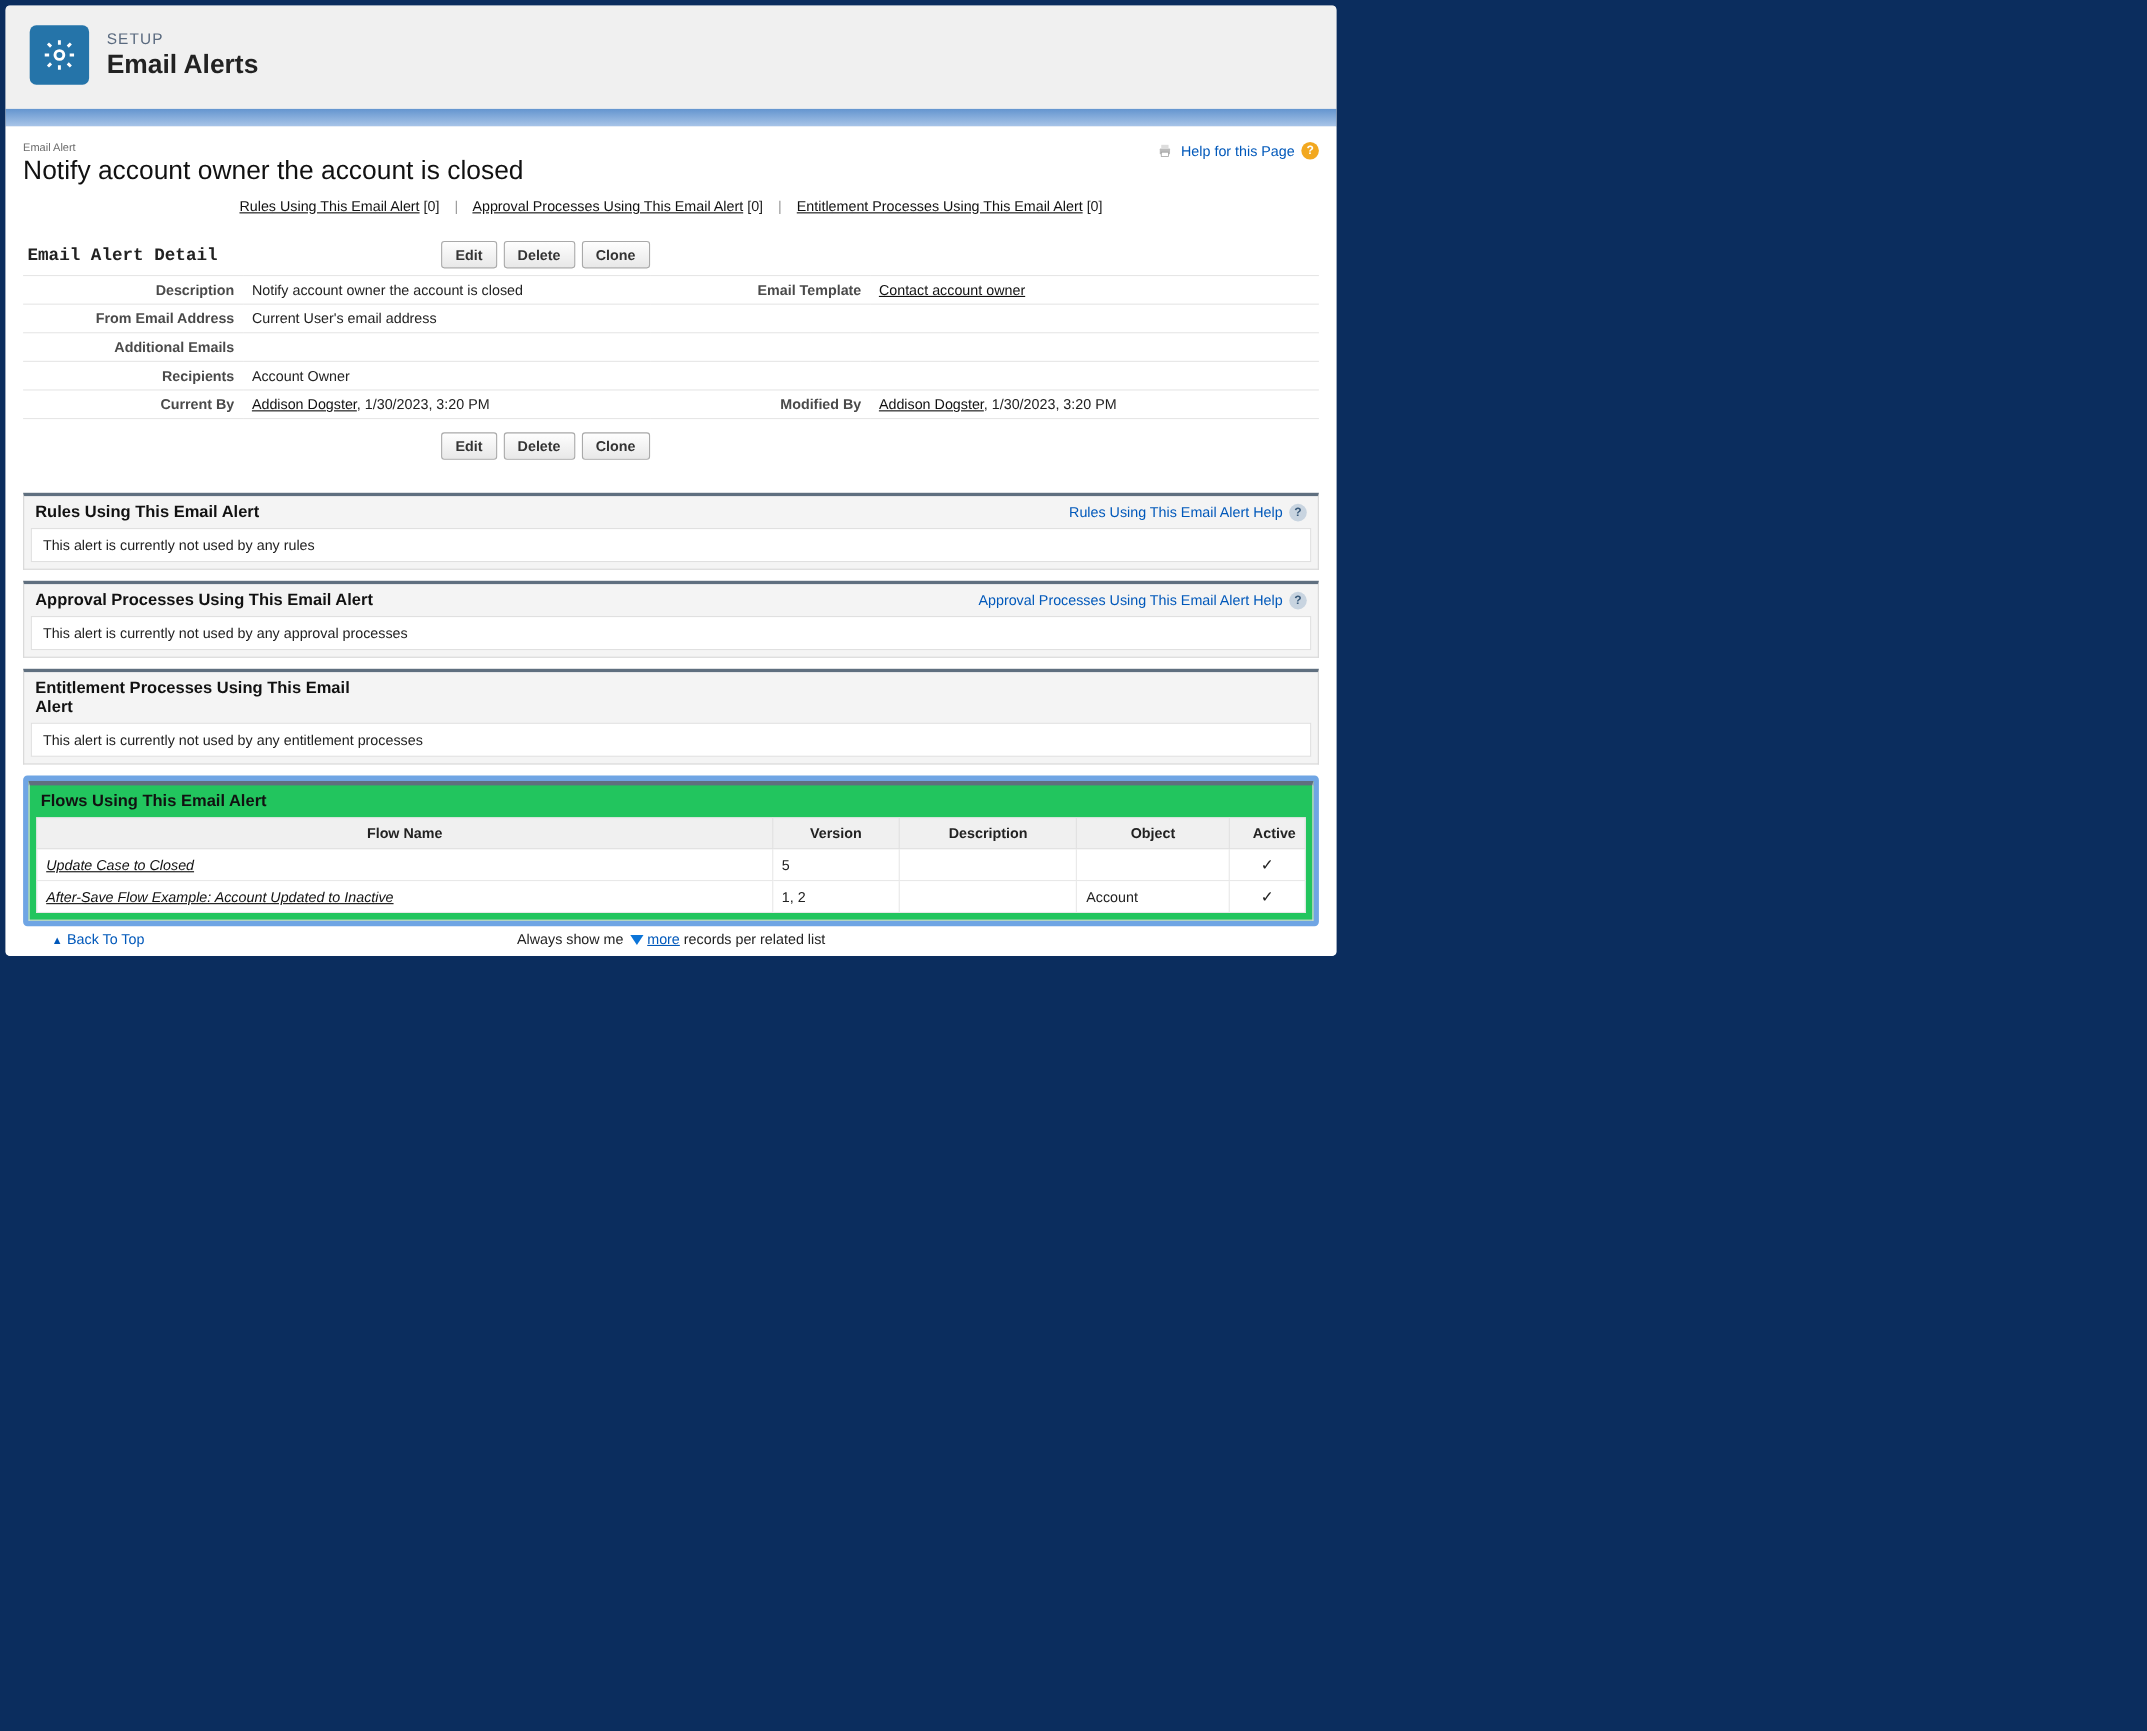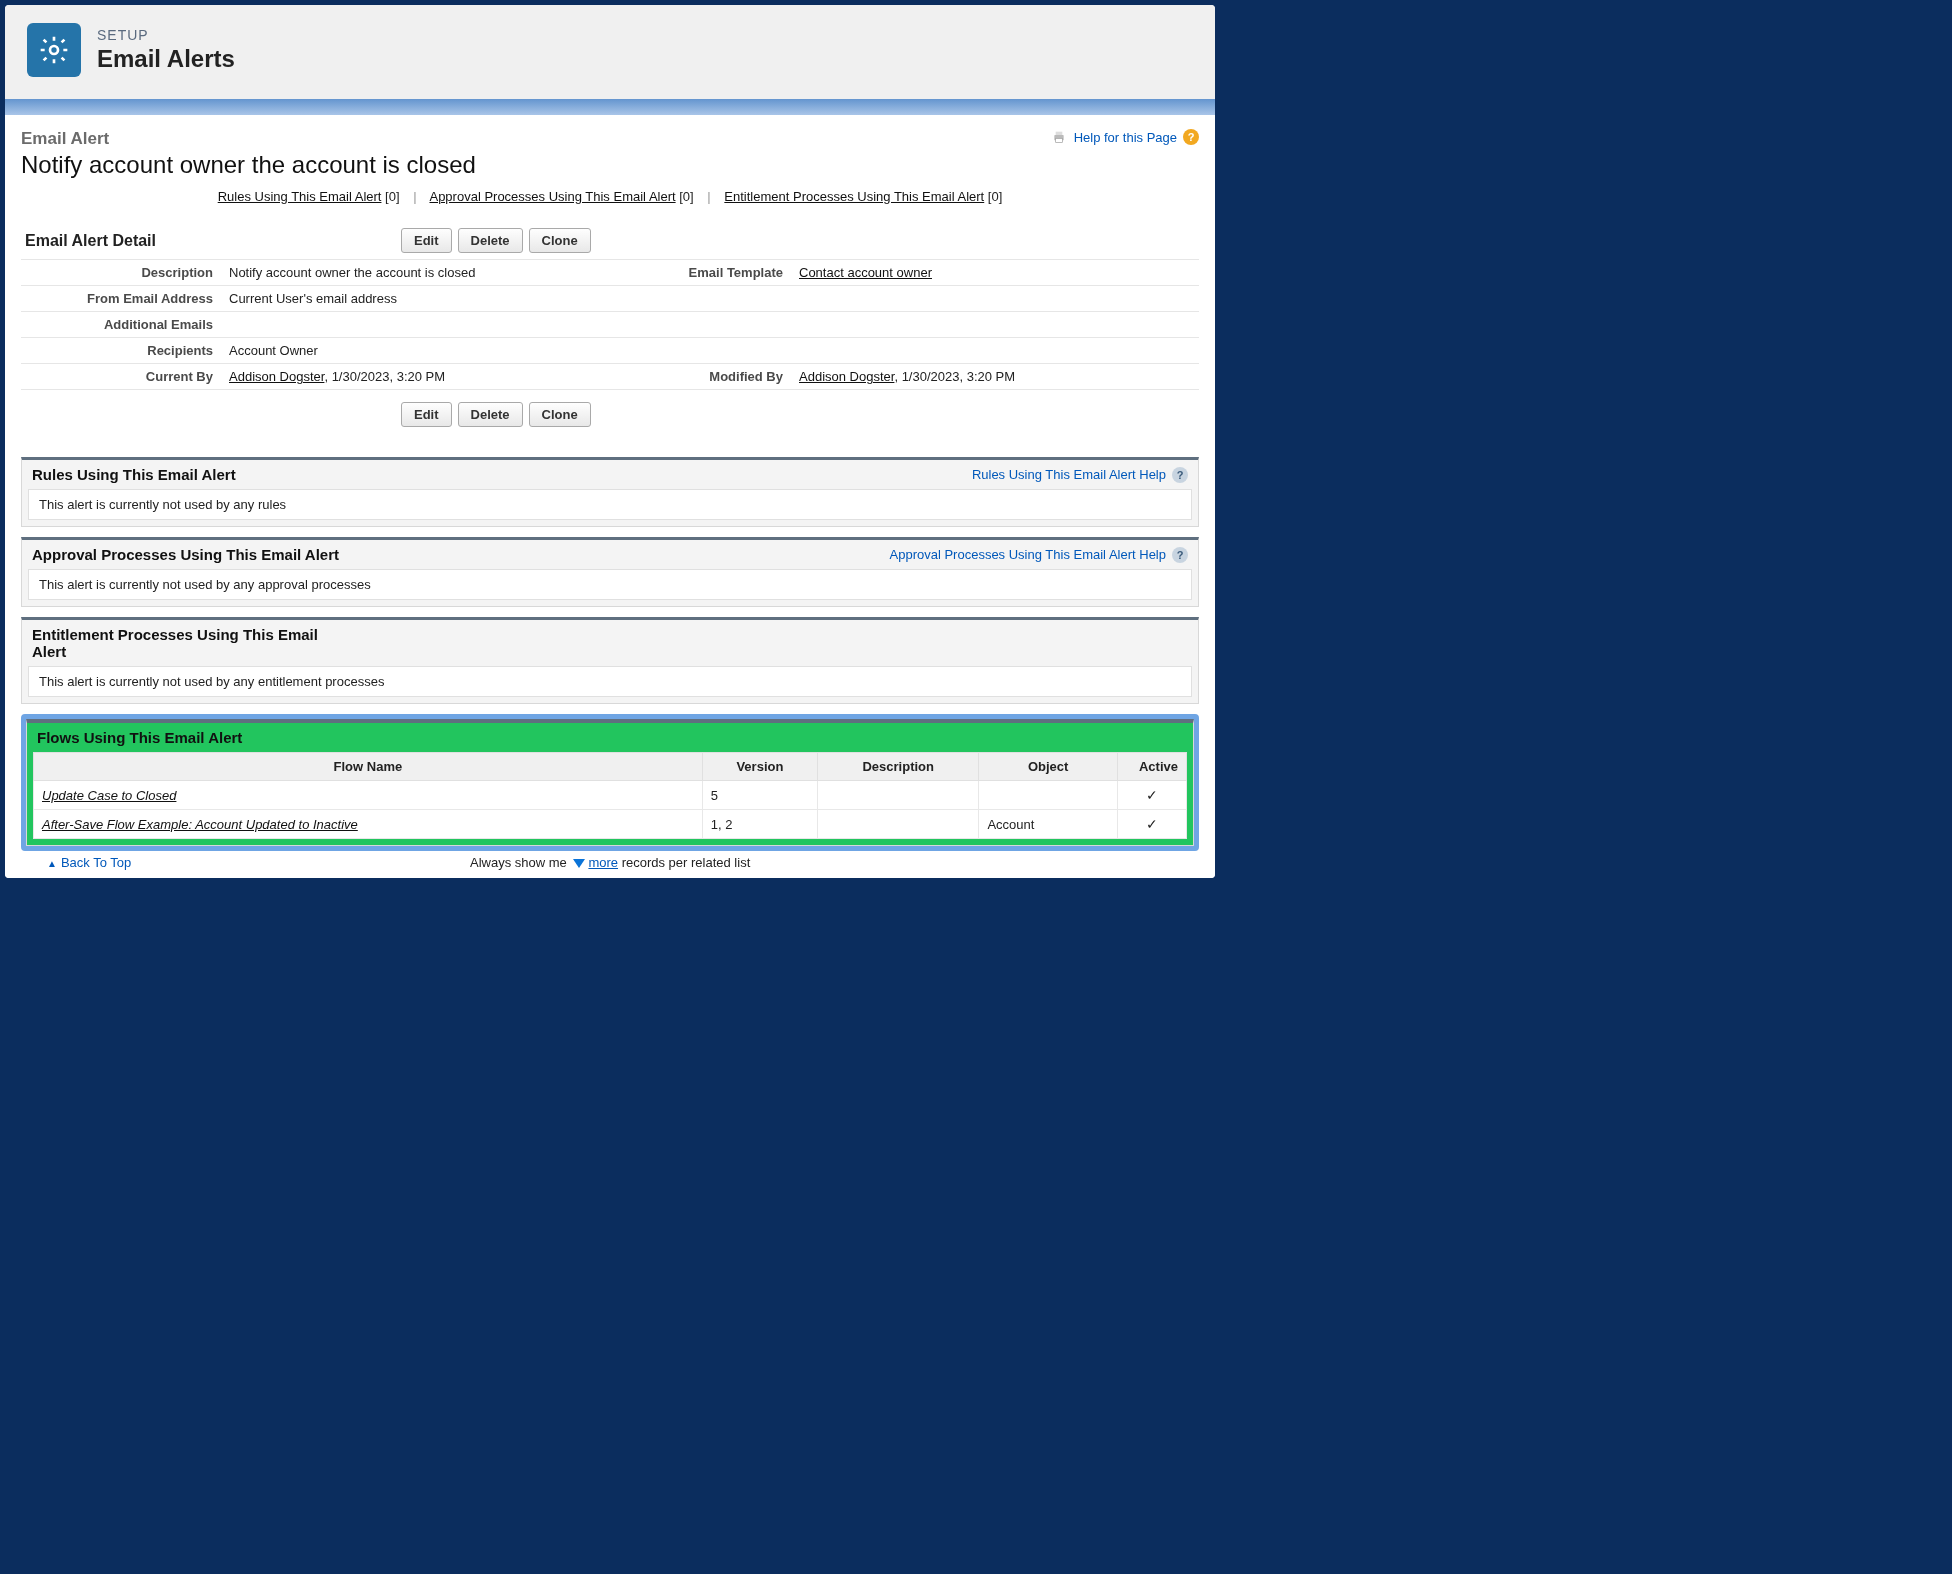--- a/index.html
+++ b/index.html
@@ -46,22 +46,22 @@
   .blue-gradient-bar {
     height: 16px;
     background: linear-gradient(to bottom, #6495cf, #a9c5e8);
   }
   .content {
     background: #fff;
     padding: 14px 16px 4px 16px;
   }
   .record-caption {
     color: #6b6b6b;
-    font-size: 17px;
-    font-weight: 700;
+    font-size: 10px;
+    font-weight: 400;
     margin-bottom: 2px;
   }
   .record-title-row {
     display:flex;
     justify-content: space-between;
     align-items: flex-start;
   }
   .record-title {
     font-size: 24px;
     font-weight: 500;
@@ -87,20 +87,21 @@
   .detail-header-row {
     display:flex;
     align-items:center;
     margin-bottom: 6px;
   }
   .detail-header-label {
     font-weight:700;
     font-size:16px;
     padding-left: 4px;
     width: 380px;
+    font-family: Liberation Mono, monospace;
   }
   .btn-row { display:flex; gap:6px; }
   .sf-btn {
     background: linear-gradient(#fefefe,#e8e8e8);
     border:1px solid #a9a9a9;
     border-radius:3px;
     padding: 4px 12px;
     font-weight:700;
     font-size:13px;
     color:#333;

